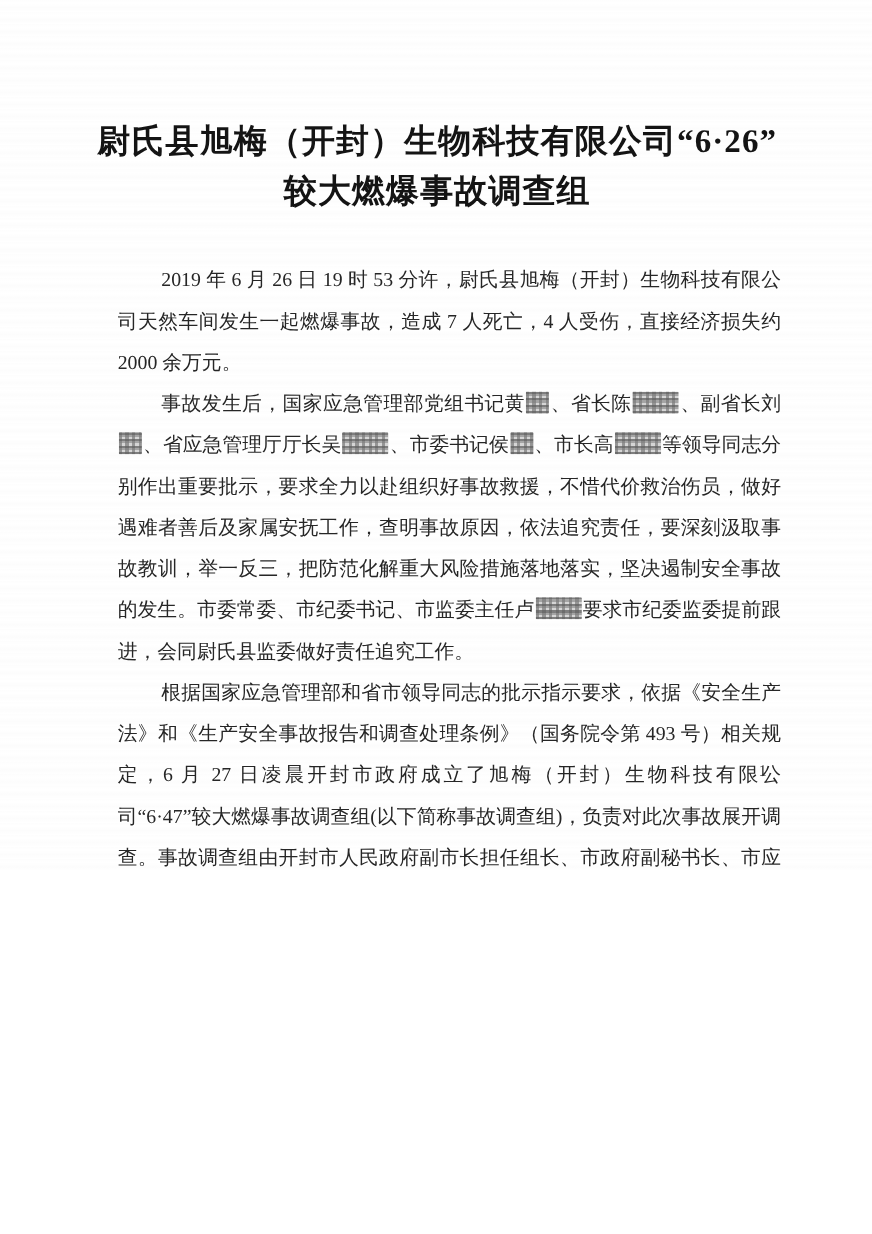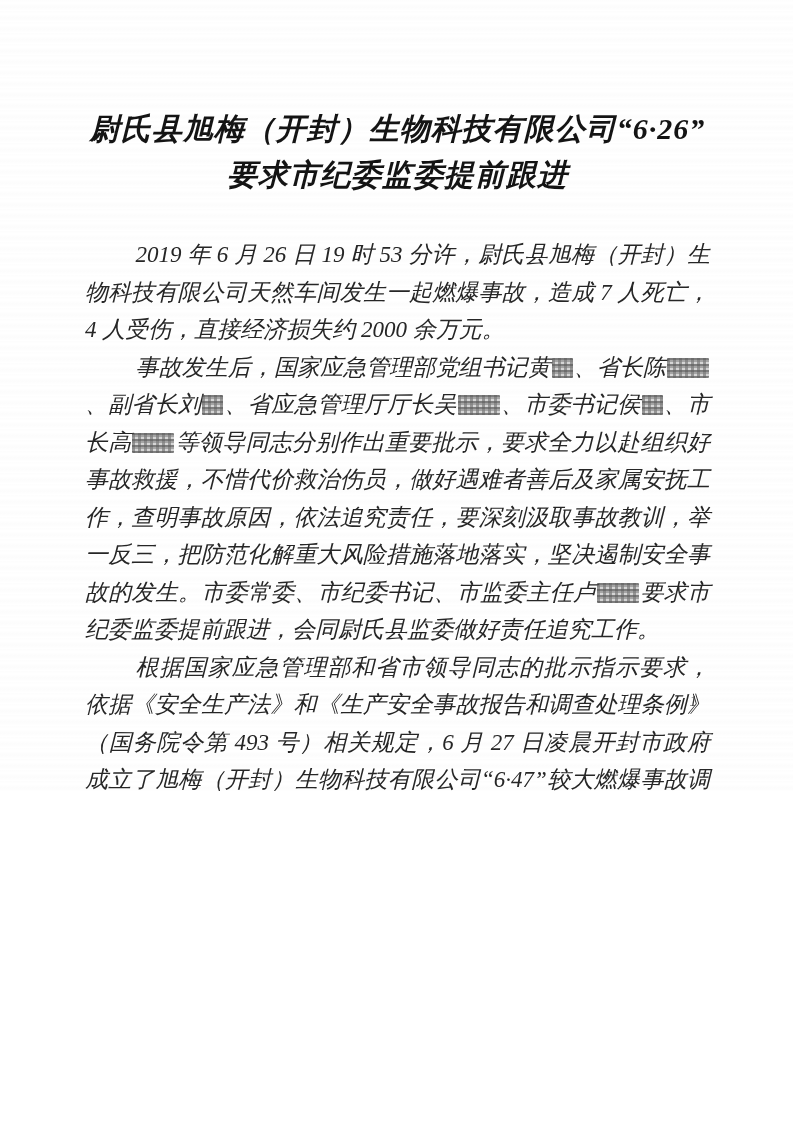--- a/index.html
+++ b/index.html
@@ -12,42 +12,42 @@
     width: 793px;
     height: 792px;
     background: #ffffff;
     overflow: hidden;
     font-family: "Liberation Serif", "DejaVu Serif", serif;
     color: #222222;
     
     background-image: repeating-linear-gradient(
       180deg,
       rgba(0,0,0,0.008) 0px, rgba(0,0,0,0.0) 3px, rgba(0,0,0,0.012) 7px, rgba(0,0,0,0.0) 11px);
-    font-style: italic;
   }
   .content {
     position: absolute;
     left: 85px;
     right: 83px;
     top: 106px;
   }
   .doc-title {
     text-align: center;
     font-weight: 700;
     font-size: 30px;
     line-height: 46px;
     letter-spacing: 1px;
     color: #141414;
   }
   .body-text {
     margin-top: 38px;
-    font-size: 23px;
+    font-size: 18px;
     line-height: 37.5px;
     text-align: justify;
     color: #262626;
+    margin-left: 22px;
   }
   .body-text p {
     margin: 0;
     text-indent: 2.2em;
   }
   .redacted {
     display: inline-block;
     height: 20px;
     vertical-align: -3px;
     margin: 0 1px;
@@ -71,21 +71,21 @@
     color: #333333;
   }
 </style>
 </head>
 <body>
 
 <div class="page">
   <div class="content">
     <div class="doc-title">
       <div>尉氏县旭梅（开封）生物科技有限公司“6·26”</div>
-      <div>要求市纪委监委提前跟进</div>
+      <div>较大燃爆事故调查组</div>
     </div>
     <div class="body-text">
         <p>2019 年 6 月 26 日 19 时 53 分许，尉氏县旭梅（开封）生物科技有限公司天然车间发生一起燃爆事故，造成 7 人死亡，4 人受伤，直接经济损失约 2000 余万元。</p>
         <p>事故发生后，国家应急管理部党组书记黄<span class="redacted" style="width: 21px;"></span>、省长陈<span class="redacted" style="width: 42px;"></span>、副省长刘<span class="redacted" style="width: 21px;"></span>、省应急管理厅厅长吴<span class="redacted" style="width: 42px;"></span>、市委书记侯<span class="redacted" style="width: 21px;"></span>、市长高<span class="redacted" style="width: 42px;"></span>等领导同志分别作出重要批示，要求全力以赴组织好事故救援，不惜代价救治伤员，做好遇难者善后及家属安抚工作，查明事故原因，依法追究责任，要深刻汲取事故教训，举一反三，把防范化解重大风险措施落地落实，坚决遏制安全事故的发生。市委常委、市纪委书记、市监委主任卢<span class="redacted" style="width: 42px;"></span>要求市纪委监委提前跟进，会同尉氏县监委做好责任追究工作。</p>
         <p>根据国家应急管理部和省市领导同志的批示指示要求，依据《安全生产法》和《生产安全事故报告和调查处理条例》（国务院令第 493 号）相关规定，6 月 27 日凌晨开封市政府成立了旭梅（开封）生物科技有限公司“6·47”较大燃爆事故调查组(以下简称事故调查组)，负责对此次事故展开调查。事故调查组由开封市人民政府副市长担任组长、市政府副秘书长、市应急管理局局长和尉氏县人民政府县长担任常务副组长，市应急管理局、市监察委、市公安局、市总工会和尉氏县政府及有关部门参加，下设综合组、技术组、管理组和责任追究组，并聘请了化工安全、化</p>
       </div>
   </div>
   <div class="page-number">1</div>
 </div>
 

